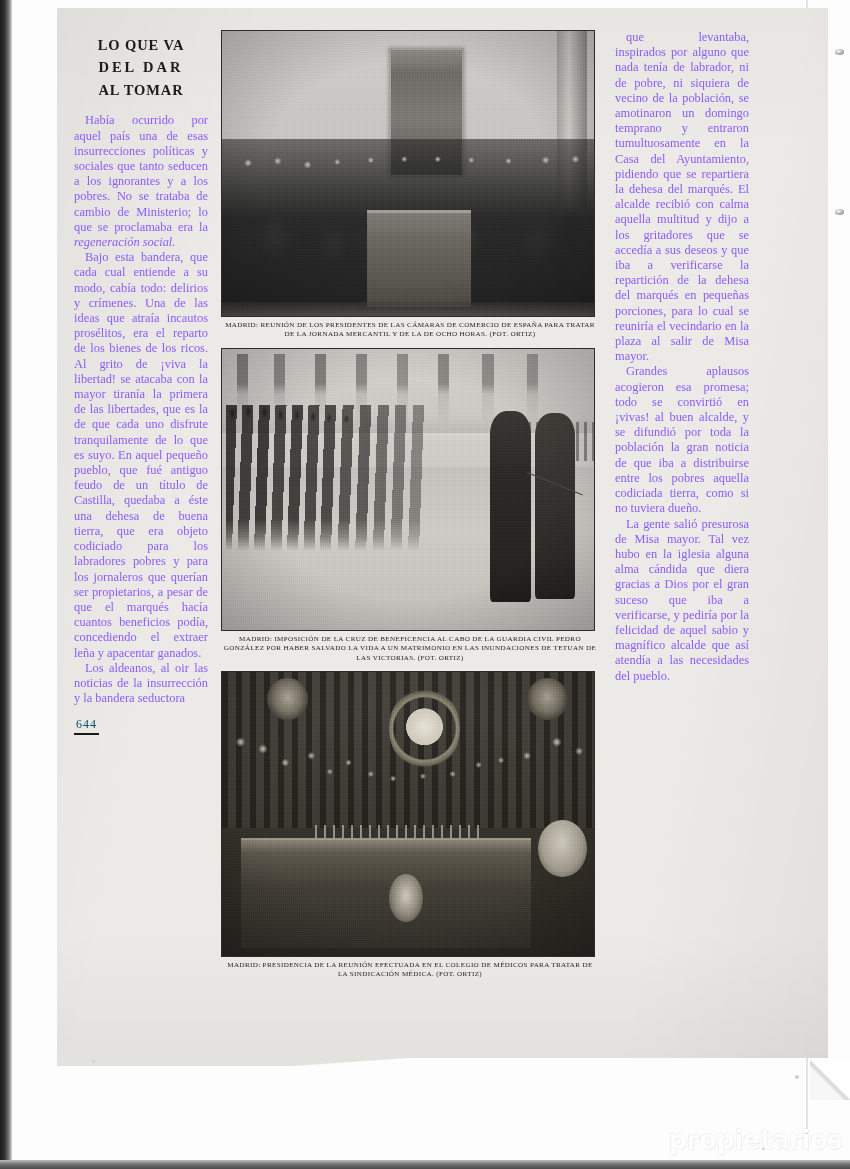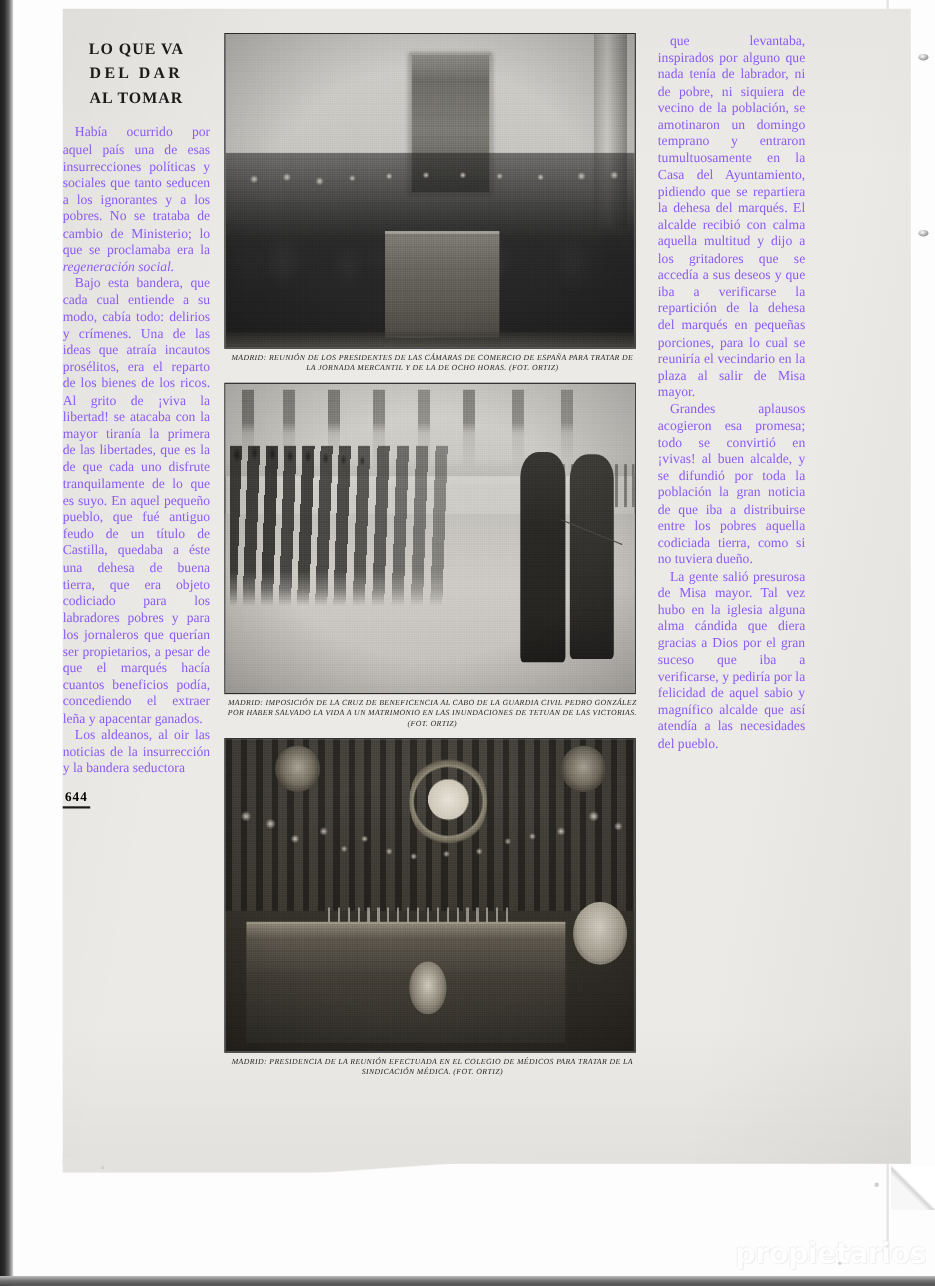--- a/index.html
+++ b/index.html
@@ -104,21 +104,21 @@
     display: flex;
     gap: 0;
     padding: 22px 0 0 0;
     height: 100%;
     box-sizing: border-box;
   }
   .col-text {
     width: 134px;
     flex: 0 0 134px;
   }
-  .col-left  { margin-right: 13px; }
+  .col-left  { margin-left: 17px; margin-right: 13px; }
   .col-mid   { width: 378px; flex: 0 0 378px; }
   .col-right { margin-left: 16px; }
 
   
   .headline {
     text-align: center;
     font-weight: bold;
     font-size: 14.5px;
     line-height: 1.55;
     letter-spacing: 0.9px;
@@ -138,31 +138,31 @@
     color: #8b5cf6;
     text-indent: 11px;
     hyphens: manual;
   }
   .body-text p + p { margin-top: 0; }
   .body-text em { font-style: italic; }
 
   
   .folio {
     margin-top: 11px;
-    font-weight: bold;
+    font-weight: normal;
     font-size: 12px;
     letter-spacing: 1px;
-    color: #000000;
+    color: #0c4a6e;
     border-bottom: 2.5px solid #1a1a1a;
     display: inline-block;
     padding: 0 2px 1px 2px;
   }
 
   
-  .figure { margin: 0 0 8px 0; font-style: italic; }
+  .figure { margin: 0 0 8px 0; }
   .photo {
     width: 374px;
     border: 1px solid #2b2b2b;
     box-sizing: border-box;
     position: relative;
     overflow: hidden;
     background: #8d8d8d;
   }
   .photo-1 { height: 287px; }
   .photo-2 { height: 283px; }

